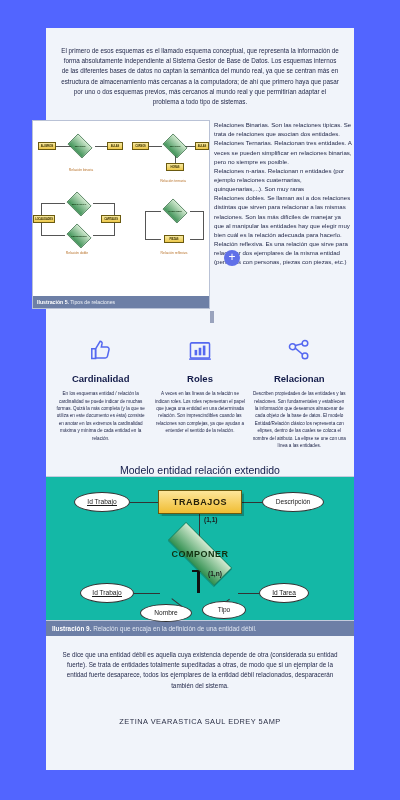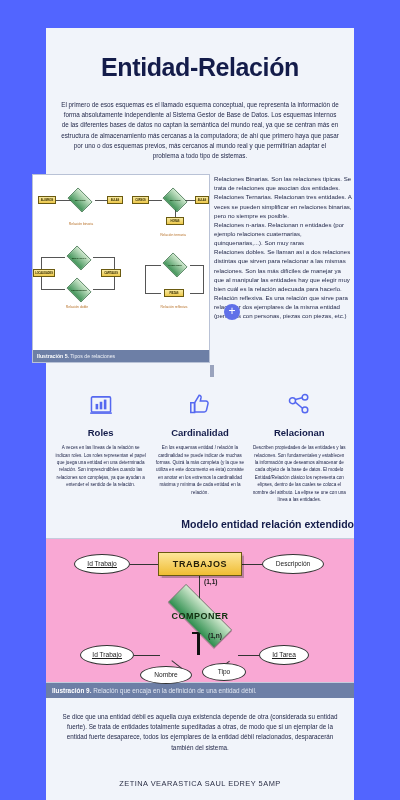--- a/index.html
+++ b/index.html
@@ -141,28 +141,28 @@
     font-size: 9.5px;
     color: #141c4a;
     margin-top: 6px;
     margin-bottom: 6px;
     font-weight: bold;
   }
   .col p { font-size: 4.6px; line-height: 1.62; color: #20264a; }
 
   
   .ext-title {
-    text-align: right;
+    text-align: center;
     font-size: 10.5px;
-    font-weight: bold;
+    font-weight: normal;
     color: #141c4a;
-    padding-bottom: 8px;
+    padding-bottom: 0;
   }
   .ext-figure {
-    background: #f9a8d4;
+    background: #14b8a6;
     border-top: 1px solid #c4ccdd;
     border-bottom: 1px solid #c4ccdd;
     position: relative;
     height: 145px;
     margin: 0 -0px;
   }
   .ext-cap {
     background: #6d7fa6;
     color: #dfe5f0;
     font-size: 6.4px;
@@ -230,21 +230,20 @@
     color: #2b2f45;
     letter-spacing: 0.5px;
     padding: 26px 0 30px 0;
   }
 </style>
 </head>
 <body>
 
 <div class="page">
 
-  <h1 class="title">Entidad-Relación</h1>
 
   <p class="intro">El primero de esos esquemas es el llamado esquema conceptual, que representa la información de forma absolutamente independiente al Sistema Gestor de Base de Datos. Los esquemas internos de las diferentes bases de datos no captan la semántica del mundo real, ya que se centran más en estructura de almacenamiento más cercanas a la computadora; de ahí que primero haya que pasar por uno o dos esquemas previos, más cercanos al mundo real y que permitirían adaptar el problema a todo tipo de sistemas.</p>
 
   <div class="rel-section">
 
     <div class="rel-figure">
       <div class="er-grid">
 
         <div class="ln" style="left:22px;top:25px;width:18px;height:0.8px;"></div>
         <div class="ln" style="left:62px;top:25px;width:14px;height:0.8px;"></div>
@@ -315,40 +314,40 @@
       <div class="plus-badge">+</div>
       <div class="rel-scroll"></div>
     </div>
   </div>
 
   <div class="cols">
 
     <div class="col">
       <div class="icon">
         <svg width="26" height="26" viewBox="0 0 24 24" fill="none" stroke="#5568f0" stroke-width="1.4">
+          <path d="M7 10v9H3.5V10H7z"></path>
+          <path d="M7 10l4.2-7c1.2 0 2 .9 1.8 2l-.7 3.4h5.2c1.3 0 2.2 1.1 1.9 2.3l-1.4 6c-.2 1-1.1 1.7-2.1 1.7H7V10z"></path>
+        </svg>
+      </div>
+      <h3>Cardinalidad</h3>
+      <p>En los esquemas entidad / relación la cardinalidad se puede indicar de muchas formas. Quizá la más completa (y la que se utiliza en este documento es ésta) consiste en anotar en los extremos la cardinalidad máxima y mínima de cada entidad en la relación.</p>
+    </div>
+
+    <div class="col">
+      <div class="icon">
+        <svg width="26" height="26" viewBox="0 0 24 24" fill="none" stroke="#5568f0" stroke-width="1.4">
           <rect x="3.2" y="4.5" width="17.6" height="14" rx="1"></rect>
           <line x1="2" y1="19.5" x2="22" y2="19.5"></line>
           <rect x="7" y="11" width="2.4" height="5" fill="#5568f0" stroke="none"></rect>
           <rect x="10.8" y="9" width="2.4" height="7" fill="#5568f0" stroke="none"></rect>
           <rect x="14.6" y="7" width="2.4" height="9" fill="#5568f0" stroke="none"></rect>
         </svg>
       </div>
       <h3>Roles</h3>
       <p>A veces en las líneas de la relación se indican roles. Los roles representan el papel que juega una entidad en una determinada relación. Son imprescindibles cuando las relaciones son complejas, ya que ayudan a entender el sentido de la relación.</p>
-    </div>
-
-    <div class="col">
-      <div class="icon">
-        <svg width="26" height="26" viewBox="0 0 24 24" fill="none" stroke="#5568f0" stroke-width="1.4">
-          <path d="M7 10v9H3.5V10H7z"></path>
-          <path d="M7 10l4.2-7c1.2 0 2 .9 1.8 2l-.7 3.4h5.2c1.3 0 2.2 1.1 1.9 2.3l-1.4 6c-.2 1-1.1 1.7-2.1 1.7H7V10z"></path>
-        </svg>
-      </div>
-      <h3>Cardinalidad</h3>
-      <p>En los esquemas entidad / relación la cardinalidad se puede indicar de muchas formas. Quizá la más completa (y la que se utiliza en este documento es ésta) consiste en anotar en los extremos la cardinalidad máxima y mínima de cada entidad en la relación.</p>
     </div>
 
     <div class="col">
       <div class="icon">
         <svg width="26" height="26" viewBox="0 0 24 24" fill="none" stroke="#5568f0" stroke-width="1.4">
           <circle cx="6" cy="8" r="2.8"></circle>
           <circle cx="17.5" cy="4.8" r="2.6"></circle>
           <circle cx="17.5" cy="16.5" r="2.6"></circle>
           <line x1="8.6" y1="7" x2="15" y2="5.4"></line>
           <line x1="8.5" y1="9.4" x2="15.2" y2="15"></line>

